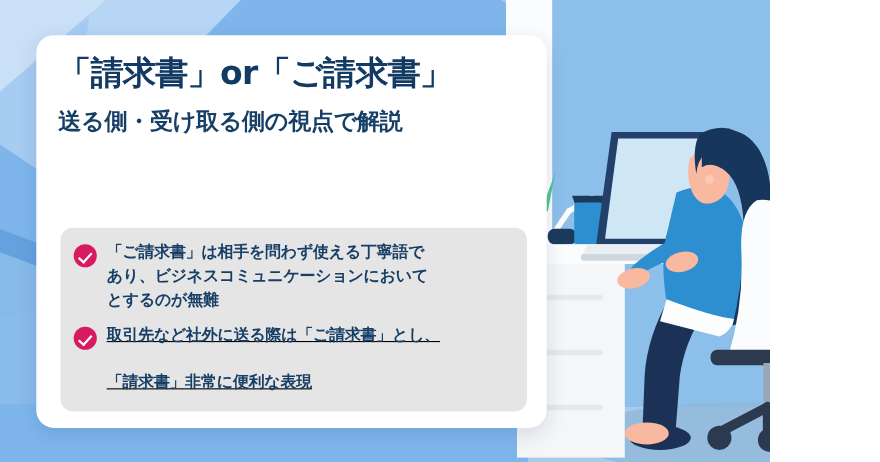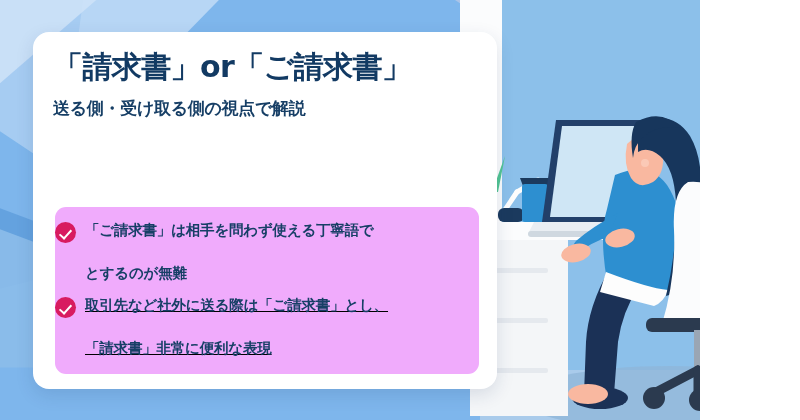--- a/index.html
+++ b/index.html
@@ -42,35 +42,35 @@
     color: #123a63;
     font-weight: bold;
     font-size: 30px;
     line-height: 1.28;
     letter-spacing: -0.6px;
     white-space: nowrap;
   }
   .subtitle {
     color: #173f66;
     font-weight: bold;
-    font-size: 17px;
+    font-size: 21px;
     line-height: 1.2;
     margin-top: 12px;
     letter-spacing: -0.3px;
     white-space: nowrap;
   }
 
   
   #points-panel {
     position: absolute;
     left: 22px; top: 175px;
     width: 424px;
-    background: #f0abfc;
+    background: #e5e5e5;
     border-radius: 11px;
-    padding: 13px 14px 14px 0;
+    padding: 13px 14px 14px 12px;
   }
   .point-row {
     display: flex;
     align-items: flex-start;
     gap: 9px;
   }
   .point-row + .point-row { margin-top: 11px; text-decoration: underline; }
   .check-badge {
     flex: 0 0 auto;
     width: 21px; height: 21px;
@@ -218,21 +218,21 @@
       <div class="title-line">「請求書」or「ご請求書」</div>
       <div class="subtitle">送る側・受け取る側の視点で解説</div>
     </div>
 
     <div id="points-panel">
 
       <div class="point-row">
         <span class="check-badge"></span>
         <span class="point-text">
           <span>「ご請求書」は相手を問わず使える丁寧語で</span><br>
-          <br>
+          <span>あり、ビジネスコミュニケーションにおいて</span><br>
           <span>とするのが無難</span>
         </span>
       </div>
 
       <div class="point-row">
         <span class="check-badge"></span>
         <span class="point-text">
           <span>取引先など社外に送る際は「ご請求書」とし、</span><br>
           <br>
           <span>「請求書」非常に便利な表現</span>

